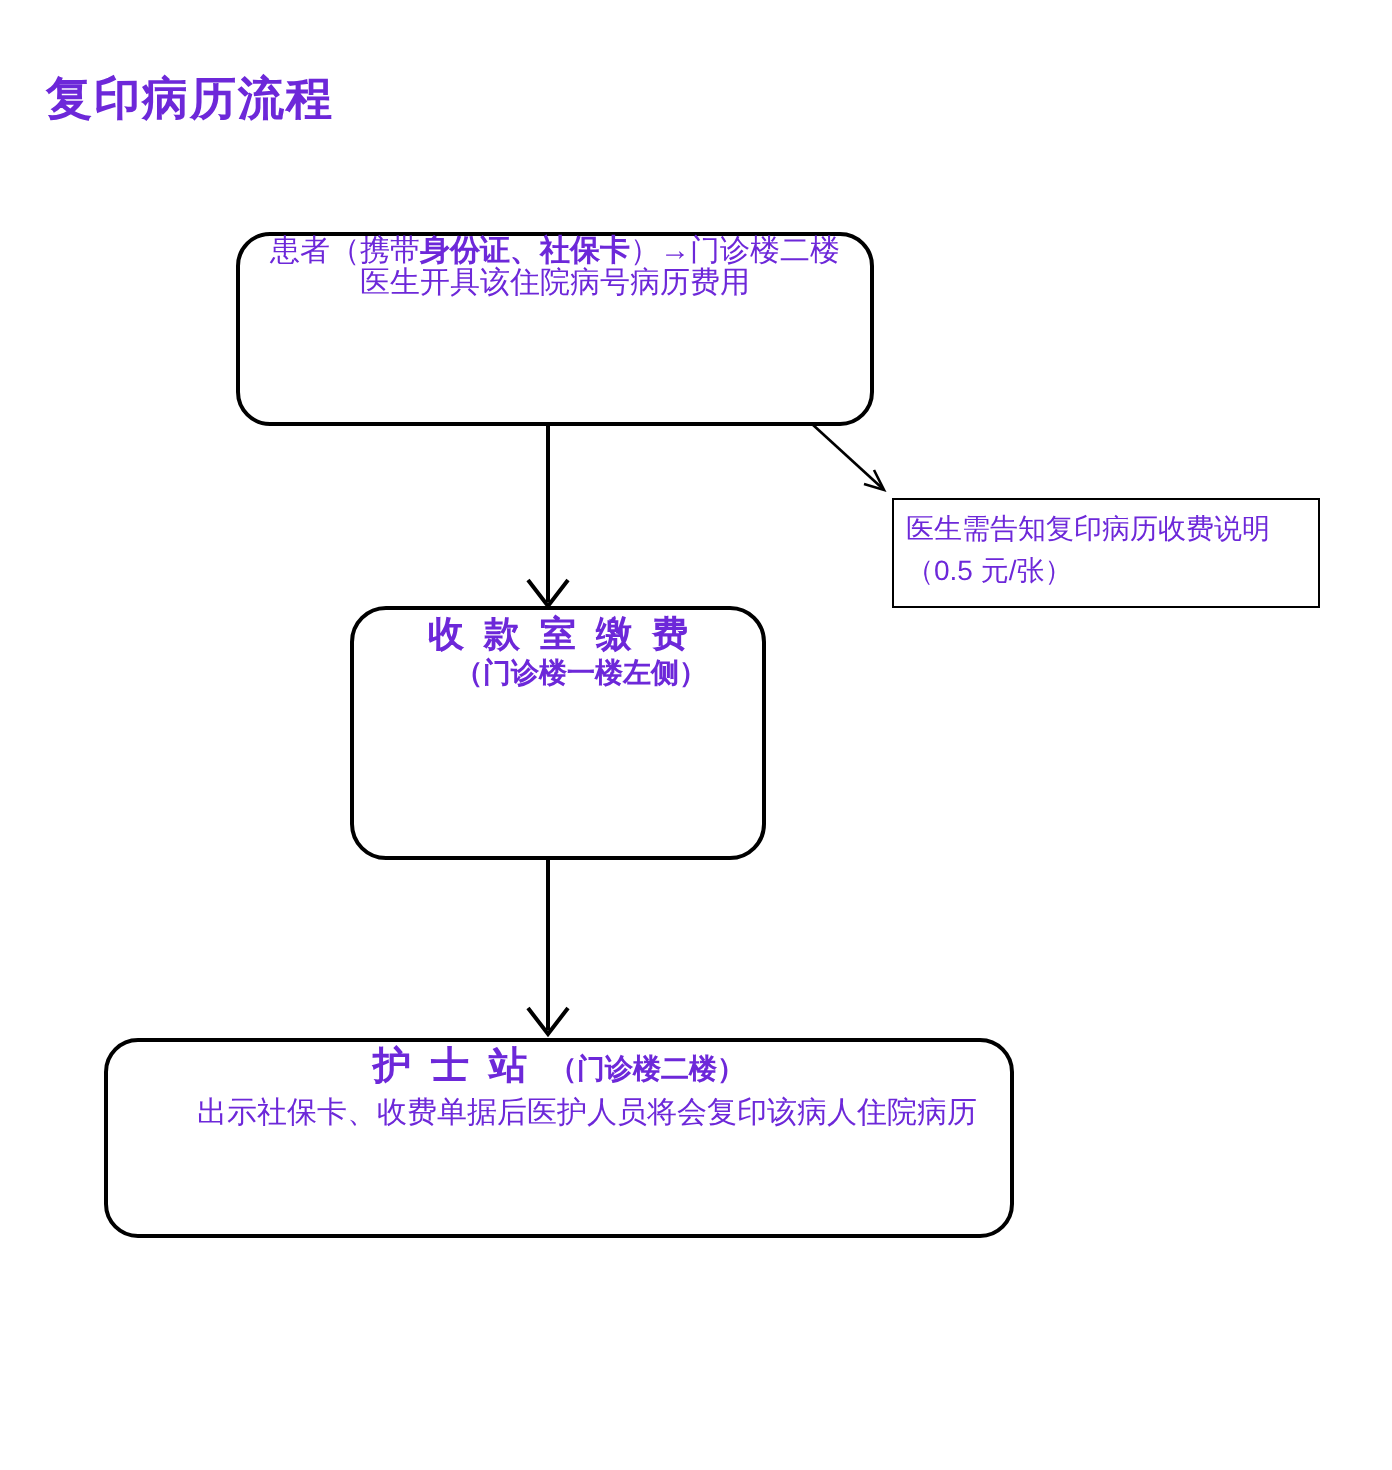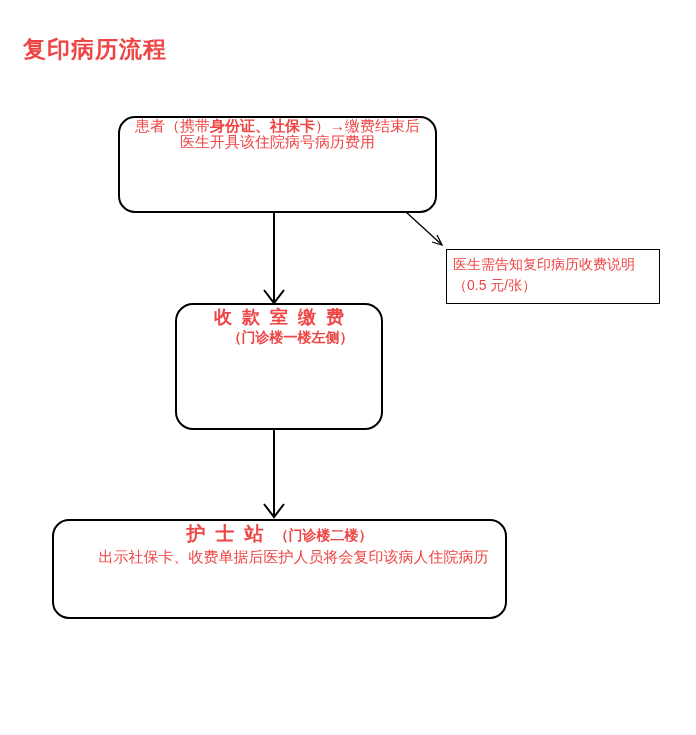--- a/index.html
+++ b/index.html
@@ -5,21 +5,21 @@
   html, body {
     margin: 0;
     padding: 0;
     background: #ffffff;
   }
   .canvas {
     position: relative;
     width: 696px;
     height: 735px;
     background: #ffffff;
-    color: #ef4444;
+    color: #6d28d9;
     font-family: "Liberation Serif", "DejaVu Serif", serif;
     overflow: hidden;
   }
   .page-title {
     position: absolute;
     left: 23px;
     top: 36px;
     margin: 0;
     font-size: 23px;
     font-weight: bold;
@@ -97,21 +97,21 @@
       <line x1="274" y1="430" x2="274" y2="515"></line>
       <polyline points="264,504 274,517 284,504"></polyline>
     </g>
     <g class="arrow-thin">
       <line x1="406" y1="212" x2="441" y2="244"></line>
       <polyline points="432,242 442,245 437,235"></polyline>
     </g>
   </svg>
 
   <div class="box step1-box">
-    <p class="step1-line1"><span>患者（携带</span><b>身份证、社保卡</b><span>）→缴费结束后</span></p>
+    <p class="step1-line1"><span>患者（携带</span><b>身份证、社保卡</b><span>）→门诊楼二楼</span></p>
     <p class="step1-line2">医生开具该住院病号病历费用</p>
   </div>
 
   <div class="note-box">
     <p>医生需告知复印病历收费说明</p>
     <p>（0.5 元/张）</p>
   </div>
 
   <div class="box step2-box">
     <p class="step2-title">收款室缴费</p>

